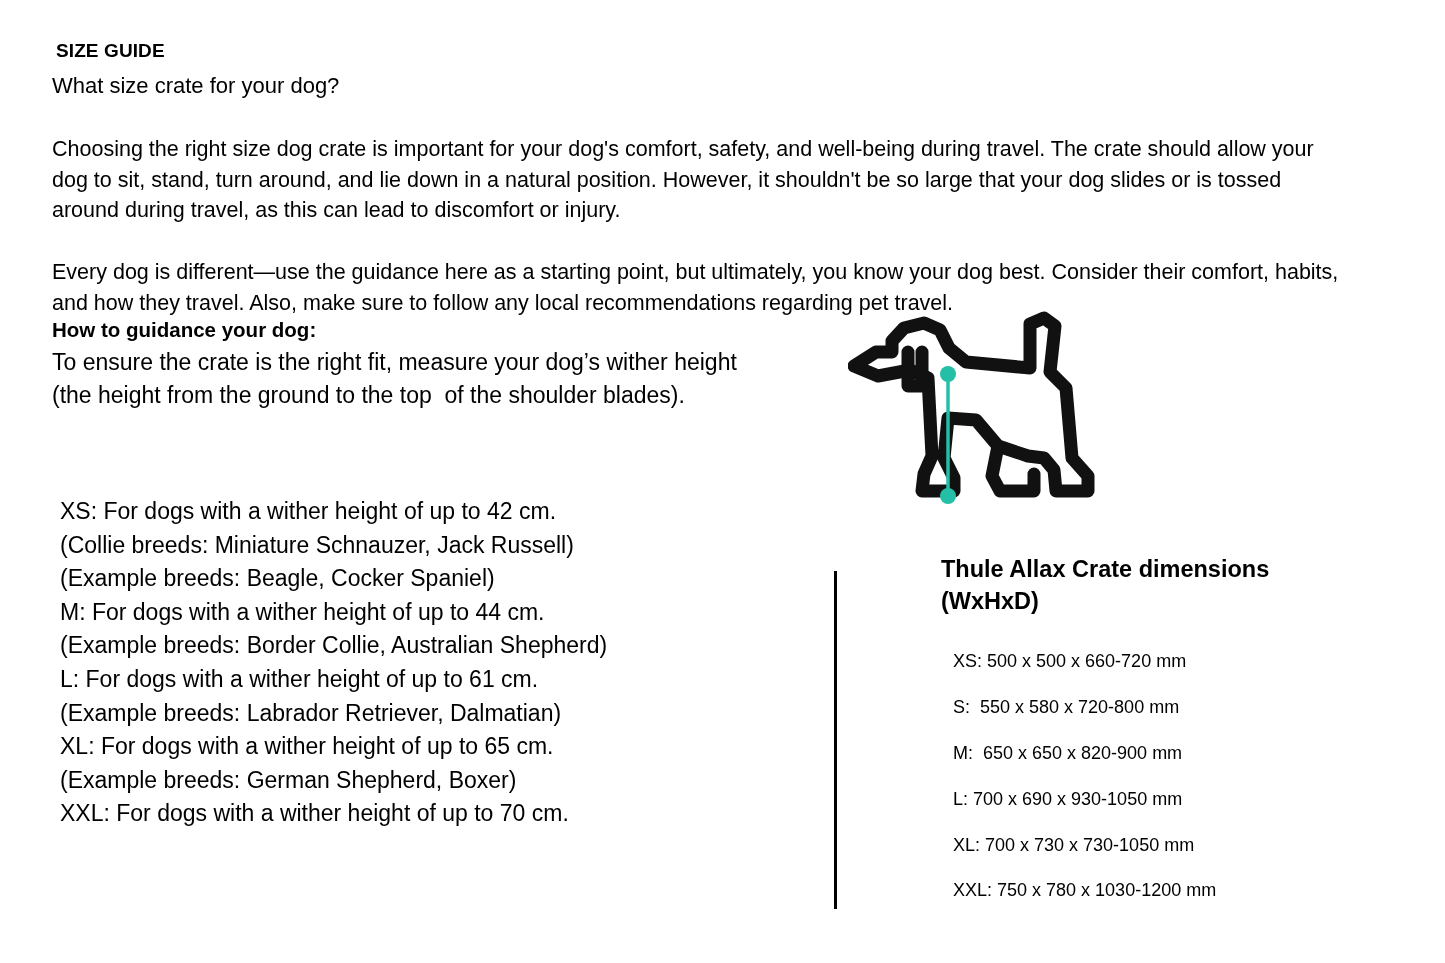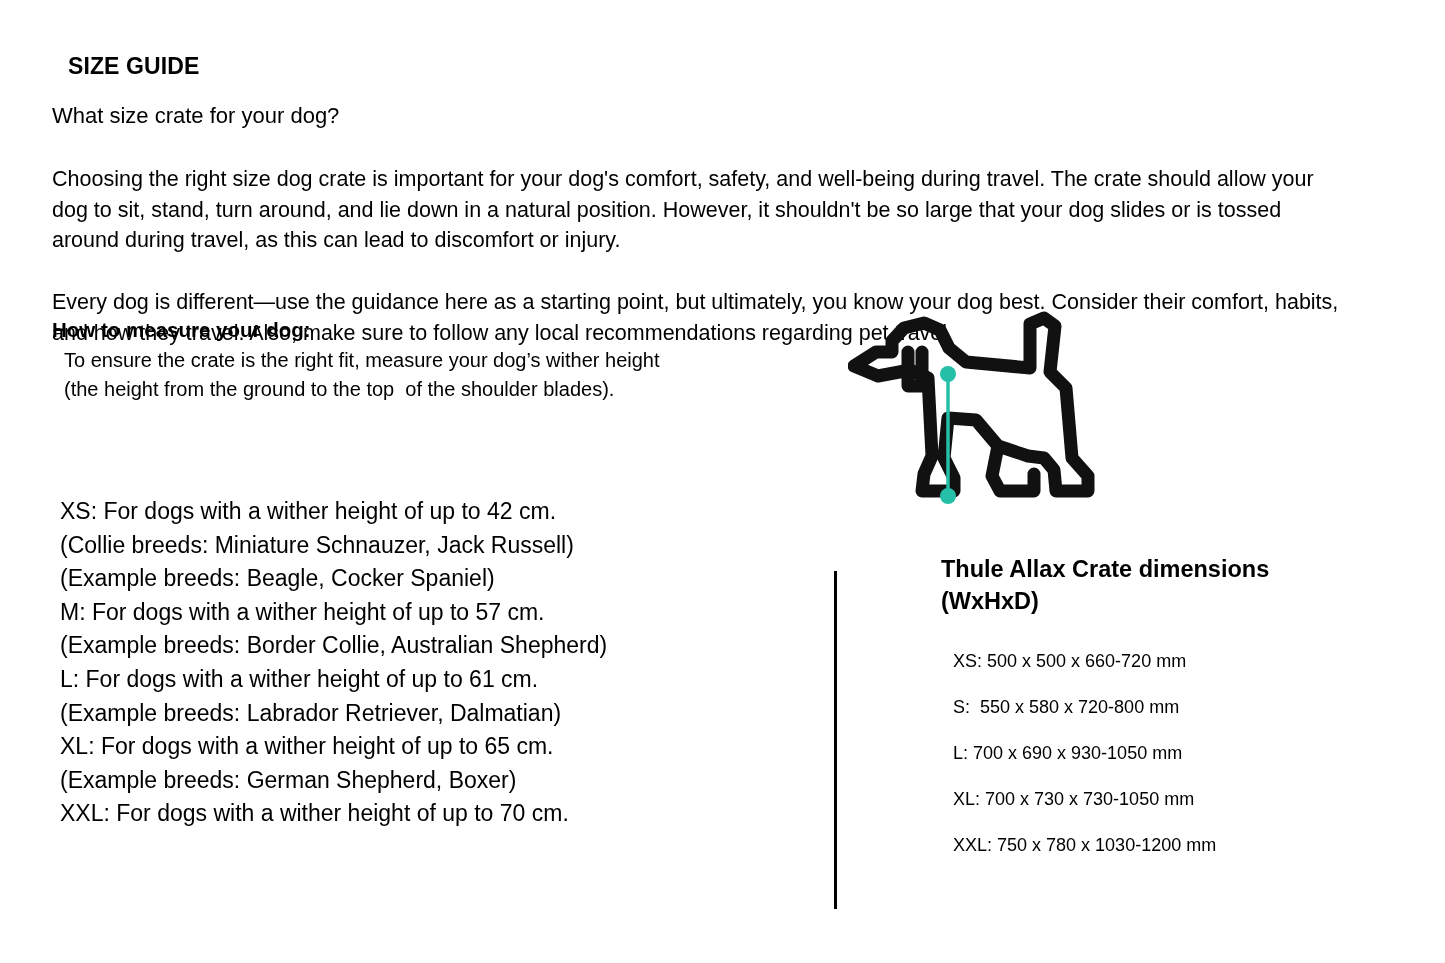--- a/index.html
+++ b/index.html
@@ -22,25 +22,25 @@
   }
 
   
   .intro {
     position: absolute;
     left: 52px;
     top: 33px;
     width: 1310px;
   }
   .eyebrow {
-    font-size: 23px;
+    font-size: 19px;
     font-weight: bold;
     letter-spacing: 0.1px;
     line-height: 1.5;
-    margin: 16px;
+    margin: 4px;
   }
   .subhead {
     font-size: 22px;
     font-weight: 400;
     line-height: 1.45;
     margin: 2px 0 0 0;
   }
   .para {
     font-size: 21.5px;
     line-height: 1.41;
@@ -59,23 +59,23 @@
     top: 315px;
     width: 800px;
   }
   .measure-title {
     font-size: 20.5px;
     font-weight: bold;
     line-height: 1.45;
     margin: 0;
   }
   .measure-text {
-    font-size: 20px;
+    font-size: 23px;
     line-height: 1.44;
-    margin: 1px 0 0 12px;
+    margin: 1px 0 0 0;
     white-space: pre-wrap;
   }
 
   
   .dog-figure {
     position: absolute;
     left: 848px;
     top: 308px;
     width: 256px;
     height: 200px;
@@ -140,21 +140,21 @@
 <div class="page">
 
   <div class="intro">
     <p class="eyebrow">SIZE GUIDE</p>
     <p class="subhead">What size crate for your dog?</p>
     <p class="para">Choosing the right size dog crate is important for your dog's comfort, safety, and well-being during travel. The crate should allow your dog to sit, stand, turn around, and lie down in a natural position. However, it shouldn't be so large that your dog slides or is tossed around during travel, as this can lead to discomfort or injury.</p>
     <p class="para second">Every dog is different—use the guidance here as a starting point, but ultimately, you know your dog best. Consider their comfort, habits, and how they travel. Also, make sure to follow any local recommendations regarding pet travel.</p>
   </div>
 
   <div class="measure">
-    <p class="measure-title">How to measure your dog:</p>
+    <p class="measure-title">How to guidance your dog:</p>
     <p class="measure-text">To ensure the crate is the right fit, measure your dog’s wither height
 (the height from the ground to the top  of the shoulder blades).</p>
   </div>
 
   <div class="dog-figure">
     <svg viewBox="0 0 256 200" xmlns="http://www.w3.org/2000/svg" aria-hidden="true">
       <g fill="none" stroke="#111111" stroke-width="13" stroke-linecap="round" stroke-linejoin="round">
 
         <path d="M6 58
                  L28 44
@@ -208,35 +208,36 @@
         <circle cx="100" cy="66" r="8" fill="#25BFA8"></circle>
         <circle cx="100" cy="188" r="8" fill="#25BFA8"></circle>
       </g>
     </svg>
   </div>
 
   <div class="size-list">
     <p class="size-line">XS: For dogs with a wither height of up to 42 cm.</p>
     <p class="size-line">(Collie breeds: Miniature Schnauzer, Jack Russell)</p>
     <p class="size-line">(Example breeds: Beagle, Cocker Spaniel)</p>
-    <p class="size-line">M: For dogs with a wither height of up to 57 cm.</p>
+    <p class="size-line">M: For dogs with a wither height of up to 44 cm.</p>
     <p class="size-line">(Example breeds: Border Collie, Australian Shepherd)</p>
     <p class="size-line">L: For dogs with a wither height of up to 61 cm.</p>
     <p class="size-line">(Example breeds: Labrador Retriever, Dalmatian)</p>
     <p class="size-line">XL: For dogs with a wither height of up to 65 cm.</p>
     <p class="size-line">(Example breeds: German Shepherd, Boxer)</p>
     <p class="size-line">XXL: For dogs with a wither height of up to 70 cm.</p>
   </div>
 
   <div class="divider"></div>
 
   <div class="dims">
     <p class="dims-title">Thule Allax Crate dimensions (WxHxD)</p>
     <div class="dims-list">
       <p class="dims-line">XS: 500 x 500 x 660-720 mm</p>
       <p class="dims-line">S:  550 x 580 x 720-800 mm</p>
+      <p class="dims-line">M:  650 x 650 x 820-900 mm</p>
       <p class="dims-line">L: 700 x 690 x 930-1050 mm</p>
       <p class="dims-line">XL: 700 x 730 x 730-1050 mm</p>
       <p class="dims-line">XXL: 750 x 780 x 1030-1200 mm</p>
     </div>
   </div>
 
 </div>
 
 </body></html>

